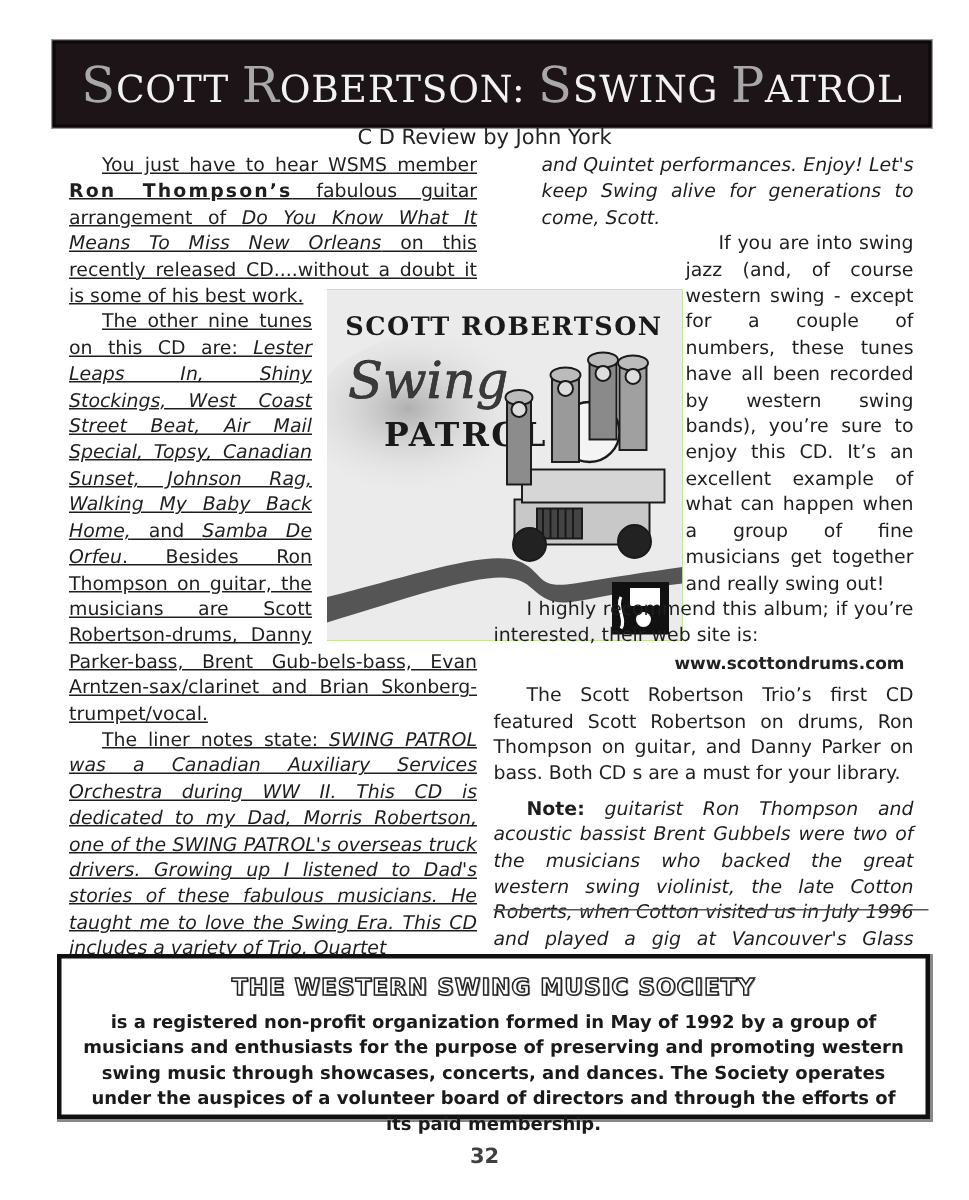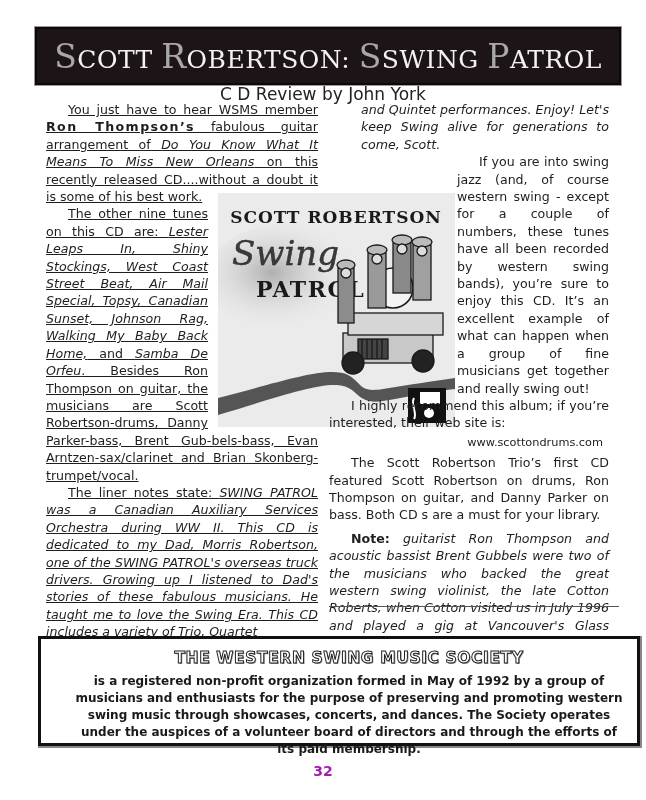--- a/index.html
+++ b/index.html
@@ -5,39 +5,39 @@
   html, body { margin:0; padding:0; background:#ffffff; }
   body { width:646px; height:800px; position:relative; overflow:hidden;
          font-family:"DejaVu Sans", sans-serif; color:#1a1a1a; }
   .banner { position:absolute; left:35px; top:27px; width:582px; height:54px;
             background:#1c1416; border:2px solid #0c0808; box-shadow:0 0 0 1px #9a9a9a;
             display:flex; align-items:center; justify-content:center; }
   .banner-title { font-family:"DejaVu Serif", serif; color:#f2f2f2; font-size:25px;
                   letter-spacing:0.5px; white-space:nowrap; }
   .banner-title .cap { font-size:33px; color:#a8a8a8; }
   .byline { position:absolute; left:0; width:646px; top:84px; text-align:center;
-            font-size:17px; color:#222; }
+            font-size:14px; color:#222; }
   .col { position:absolute; font-size:12.6px; line-height:17.4px; text-align:justify; color:#1e1e1e; }
   .col p { margin:0; text-indent:22px; }
   .col .noindent { text-indent:0;margin-left:24px; }
   .left { left:46px; top:101px; width:272px;text-decoration:underline; }
   .right { left:329px; top:101px; width:280px; }
   .wide { letter-spacing:1.4px; }
   .cover { position:absolute; left:218px; top:193px; width:237px; height:234px;
            background:#84cc16; overflow:hidden; }
-  .web { text-align:right; font-size:11.3px; font-weight:normal; color:#222; margin:2px 6px 3px 0; }
+  .web { text-align:right; font-size:11.3px; font-weight:bold; color:#222; margin:2px 6px 3px 0; }
   .rule { position:absolute; left:329px; top:606px; width:290px; height:1px; background:#555; }
   .society-box { position:absolute; left:38px; top:636px; width:576px; height:104px;
-                 border:3px solid #111; box-shadow:1px 1px 0 1px #888; background:#fff;padding-left:20px; }
+                 border:3px solid #111; box-shadow:1px 1px 0 1px #888; background:#fff; }
   .society-title { text-align:center; margin-top:10px; font-family:"DejaVu Sans", sans-serif;
                    font-weight:bold; font-size:15.5px; letter-spacing:0.6px; color:#fff;
                    -webkit-text-stroke:1px #222; text-shadow:1px 1px 0 #999; }
   .society-body { text-align:center; font-size:12px; font-weight:bold; line-height:17px; margin:6px 10px 0 10px; color:#1a1a1a; }
   .page-num { position:absolute; left:0; width:646px; top:763px; text-align:center;
-              font-size:14px; font-weight:bold; color:#a21caf; }
+              font-size:14px; font-weight:bold; color:#404040; }
 </style>
 </head>
 <body>
 
 <div class="banner">
   <div class="banner-title">
     <span class="cap">S</span><span>COTT </span><span class="cap">R</span><span>OBERTSON: </span><span class="cap">S</span><span>SWING </span><span class="cap">P</span><span>ATROL</span>
   </div>
 </div>
 

